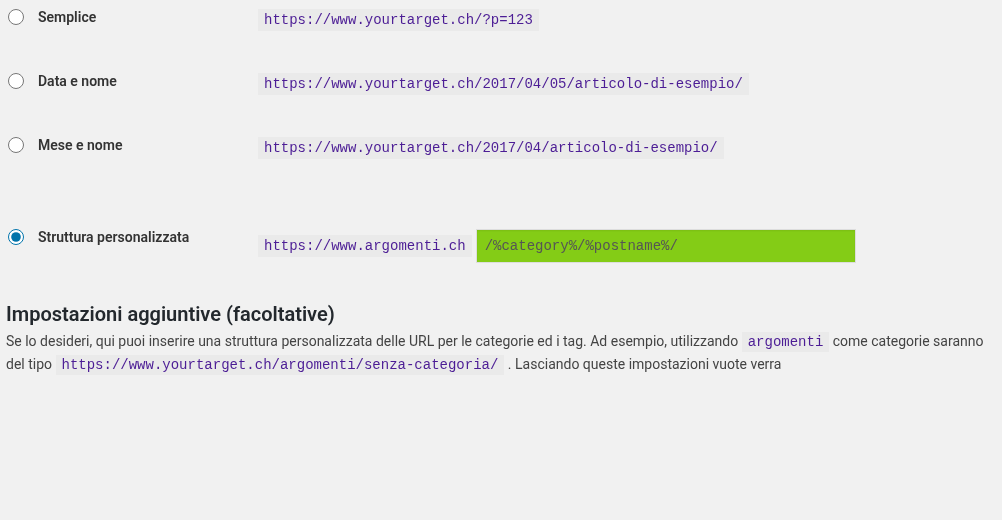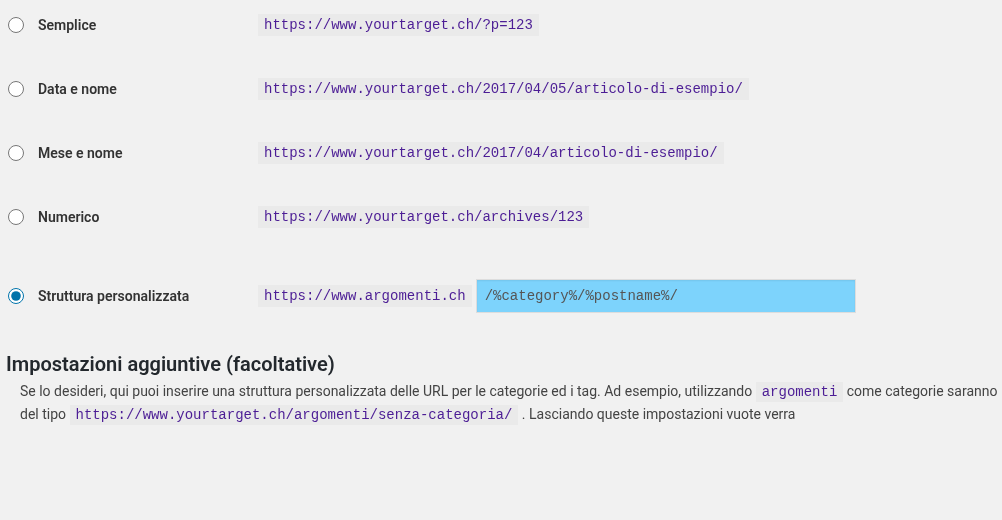--- a/index.html
+++ b/index.html
@@ -13,21 +13,21 @@
       width: 1002px;
       height: 520px;
       overflow: hidden;
       position: relative;
     }
     .form-table {
       width: 100%;
     }
     .row {
       display: flex;
-      align-items: center;
+      align-items: flex-start;
       padding: 9px 0 9px 8px;
       min-height: 50px;
     }
     .label-cell {
       width: 250px;
       min-width: 250px;
       display: flex;
       align-items: center;
       gap: 8px;
       font-weight: 600;
@@ -55,40 +55,40 @@
       background: #eaeaea;
       font-family: Menlo, Monaco, Consolas, "Courier New", monospace;
       font-size: 14px;
       color: #4c1d95;
       padding: 3px 6px;
       border-radius: 0;
     }
     .custom-input {
       flex: 1;
       max-width: 380px;
-      background: #7dd3fc;
+      background: #84cc16;
       border: 1px solid #ddd;
       box-shadow: inset 0 1px 2px rgba(0,0,0,0.07);
       padding: 6px 8px;
       font-family: Menlo, Monaco, Consolas, "Courier New", monospace;
       font-size: 14px;
       color: #555;
       height: 34px;
     }
     .section-heading {
       font-size: 20px;
       font-weight: 600;
       color: #23282d;
       margin: 30px 0 4px 6px;
     }
     .desc {
       color: #444;
       font-size: 14px;
       line-height: 1.6;
-      margin: 0 0 0 20px;
+      margin: 0 0 0 6px;
       white-space: normal;
     }
     .desc .code {
       padding: 2px 6px;
       font-size: 14px;
     }
     .spacer { height: 14px; }
   </style>
 </head>
 <body>
@@ -124,29 +124,20 @@
       <input type="radio" name="perm" style="">
       <span>Mese e nome</span>
     </label>
     <div class="value-cell">
       <code>https://www.yourtarget.ch/2017/04/articolo-di-esempio/</code>
     </div>
   </div>
 
   <div class="spacer"></div>
 
-  <div class="row">
-    <label class="label-cell radio-label">
-      <input type="radio" name="perm" style="">
-      <span>Numerico</span>
-    </label>
-    <div class="value-cell">
-      <code>https://www.yourtarget.ch/archives/123</code>
-    </div>
-  </div>
 
   <div class="spacer"></div>
 
 
   <div class="spacer"></div>
 
   <div class="row">
     <label class="label-cell radio-label">
       <input type="radio" name="perm" checked="" style="">
       <span>Struttura personalizzata</span>

